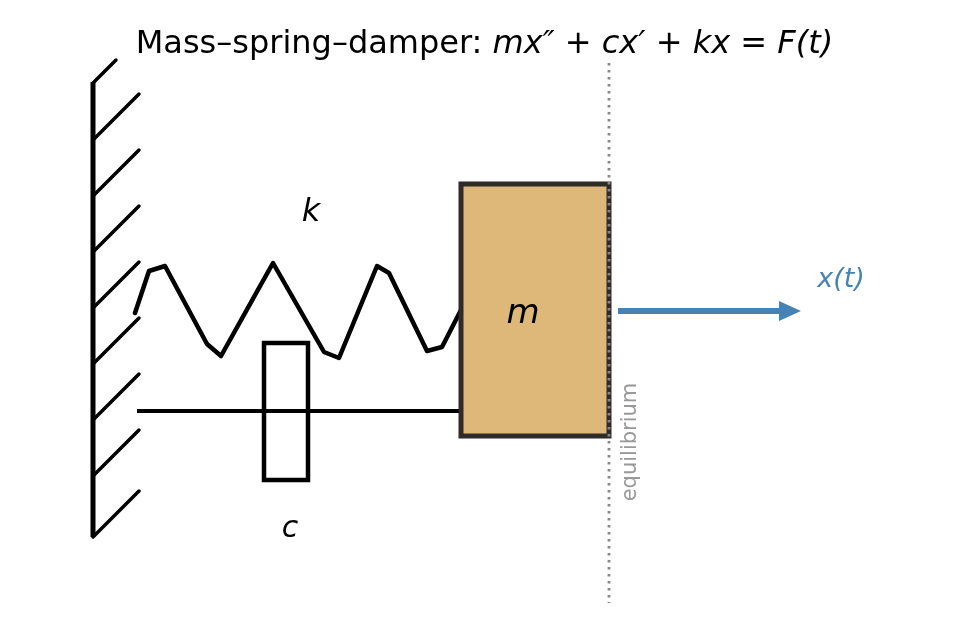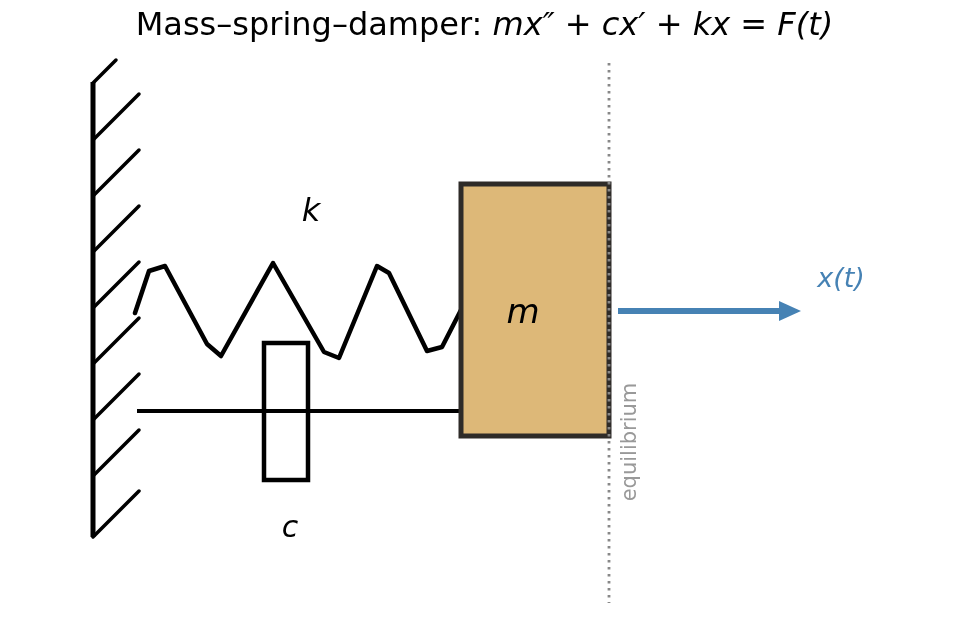--- a/index.html
+++ b/index.html
@@ -10,21 +10,21 @@
   }
   .stage {
     position: relative;
     width: 969px;
     height: 623px;
     background: #ffffff;
     overflow: hidden;
   }
   .title {
     position: absolute;
-    top: 5px;
+    top: 23px;
     left: 0;
     width: 969px;
     text-align: center;
     font-size: 32px;
     line-height: 1.2;
     color: #000000;
     white-space: pre;
   }
   .title .eq {
     font-style: italic;

